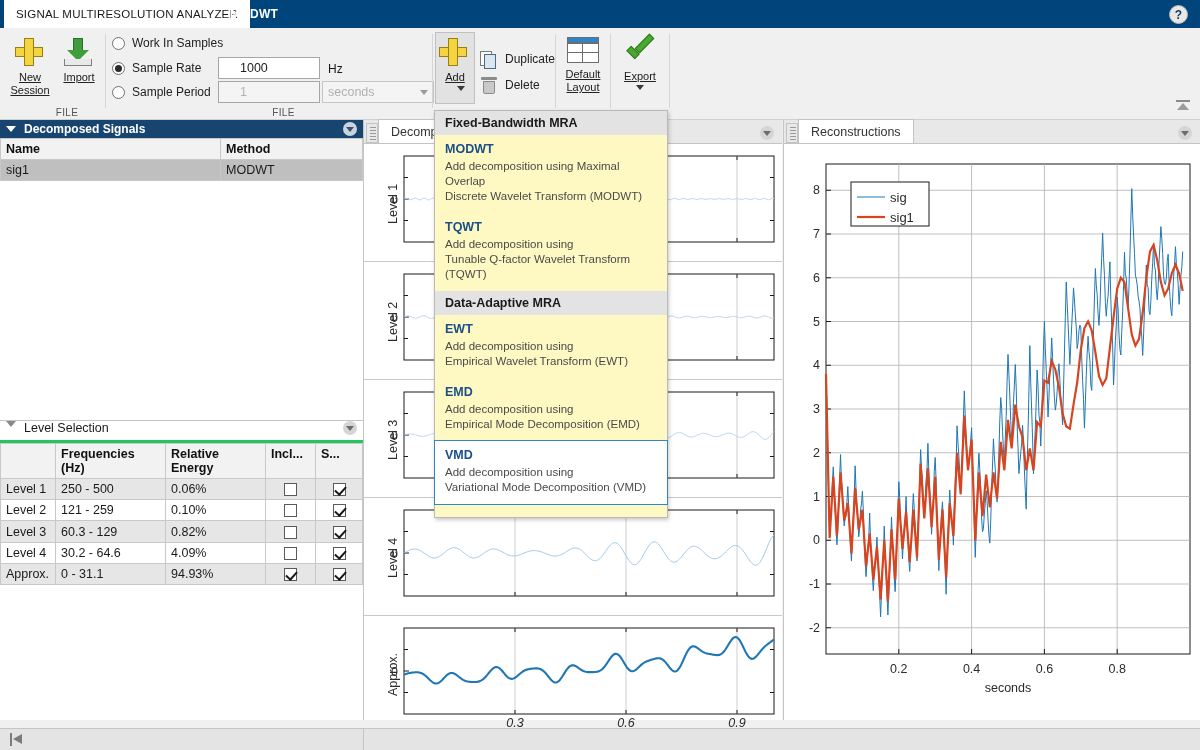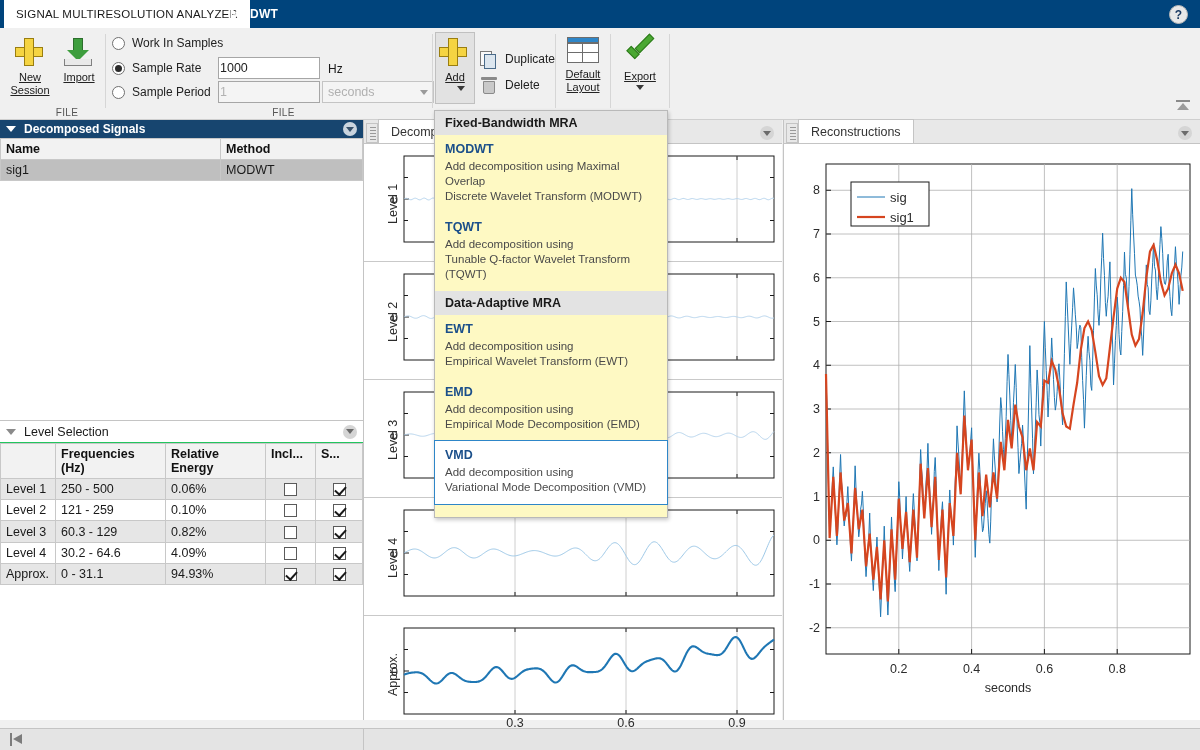--- a/index.html
+++ b/index.html
@@ -94,21 +94,21 @@
   .radio {
     width: 13px; height: 13px; border-radius: 50%;
     border: 1px solid #707070; background: #fff; margin-right: 7px;
     display:flex; align-items:center; justify-content:center; flex: 0 0 auto;
   }
   .radio.on::after {
     content:''; width: 7px; height: 7px; border-radius: 50%; background: #2b2b2b;
   }
   .txtbox {
     position: absolute; height: 22px; border: 1px solid #a6a6a6; background: #fff;
-    padding: 0 1px; font-size: 12.5px; display:flex; align-items:center;
+    padding: 0 21px; font-size: 12.5px; display:flex; align-items:center;
     font-family: "Liberation Sans", sans-serif;
   }
   .txtbox.disabled { background: #f4f4f4; color: #b2b2b2; }
   .unit { position: absolute; font-size: 12px; color: #1a1a1a; }
   .combo {
     position: absolute; height: 22px; border: 1px solid #c4c4c4; background: #f4f4f4;
     color: #b0b0b0; padding: 0 5px; display:flex; align-items:center;
     justify-content: space-between; font-size:12.5px;
   }
   .combo .arr { border-left:4px solid transparent; border-right:4px solid transparent;
@@ -180,22 +180,22 @@
   .menu-item .mtitle { color:#1b4f8a; font-weight:bold; font-size:12.5px; margin-bottom:3px;}
   .menu-item .mdesc { color:#4a4a4a; font-size:11.5px; line-height:15px;}
 
   
   .panel { position:absolute; background:#fff; }
   .panel-title-dark {
     height:18px; background:#17456f; color:#fff; display:flex; align-items:center;
     padding:0 6px; font-size:12px; font-weight:bold;
   }
   .panel-title-light {
-    height:22px; background:#fff; color:#1a1a1a; display:flex; align-items:center;
-    padding:0 6px; font-size:12.5px; border-bottom:1px solid #22c55e;
+    height:22px; background:#fff; color:#1a1a1a; display:flex; align-items:flex-start;
+    padding:0 6px; font-size:12.5px; border-bottom:3px solid #22c55e;
   }
   .caret-down {
     width:0;height:0;border-left:5px solid transparent;border-right:5px solid transparent;
     border-top:6px solid #ffffff; margin-right:8px; flex:0 0 auto;
   }
   .caret-down.dark { border-top-color:#8a8a8a; }
   .panel-opts {
     margin-left:auto; width:14px; height:14px; border-radius:50%;
     background:#c9d4de; display:flex; align-items:center; justify-content:center;
     cursor:pointer;
@@ -601,21 +601,21 @@
           <line x1="373" x2="373" y1="12" y2="16" stroke="#1a1a1a"></line>
           <line x1="40" x2="45" y1="55" y2="55" stroke="#1a1a1a"></line>
           <text x="34" y="59.5" text-anchor="end" font-size="12.5" font-family="&quot;Liberation Sans&quot;, sans-serif" fill="#2b2b2b">0</text>
           <line x1="40" x2="44" y1="33.5" y2="33.5" stroke="#1a1a1a"></line>
           <line x1="410" x2="406" y1="33.5" y2="33.5" stroke="#1a1a1a"></line>
           <line x1="40" x2="44" y1="76.5" y2="76.5" stroke="#1a1a1a"></line>
           <line x1="410" x2="406" y1="76.5" y2="76.5" stroke="#1a1a1a"></line>
           <path d="M40.00 58.82L40.88 58.39L41.77 58.02L42.65 57.70L43.53 57.44L44.42 57.22L45.30 57.03L46.18 56.87L47.06 56.74L47.95 56.63L48.83 56.53L49.71 56.44L50.60 56.37L51.48 56.32L52.36 56.30L53.25 56.31L54.13 56.37L55.01 56.49L55.89 56.67L56.78 56.93L57.66 57.27L58.54 57.70L59.43 58.21L60.31 58.82L61.19 59.51L62.08 60.27L62.96 61.09L63.84 61.95L64.73 62.82L65.61 63.70L66.49 64.53L67.37 65.31L68.26 66.01L69.14 66.60L70.02 67.06L70.91 67.37L71.79 67.52L72.67 67.50L73.56 67.31L74.44 66.96L75.32 66.45L76.21 65.80L77.09 65.03L77.97 64.17L78.85 63.25L79.74 62.30L80.62 61.34L81.50 60.42L82.39 59.56L83.27 58.79L84.15 58.14L85.04 57.62L85.92 57.25L86.80 57.03L87.68 56.97L88.57 57.06L89.45 57.29L90.33 57.66L91.22 58.14L92.10 58.71L92.98 59.34L93.87 60.02L94.75 60.73L95.63 61.43L96.52 62.10L97.40 62.74L98.28 63.33L99.16 63.86L100.05 64.31L100.93 64.70L101.81 65.03L102.70 65.28L103.58 65.49L104.46 65.64L105.35 65.76L106.23 65.84L107.11 65.90L108.00 65.94L108.88 65.97L109.76 65.98L110.64 65.97L111.53 65.94L112.41 65.87L113.29 65.76L114.18 65.60L115.06 65.37L115.94 65.07L116.83 64.67L117.71 64.18L118.59 63.58L119.47 62.88L120.36 62.07L121.24 61.18L122.12 60.20L123.01 59.16L123.89 58.08L124.77 56.98L125.66 55.90L126.54 54.85L127.42 53.89L128.31 53.02L129.19 52.29L130.07 51.71L130.95 51.31L131.84 51.09L132.72 51.08L133.60 51.27L134.49 51.65L135.37 52.21L136.25 52.93L137.14 53.79L138.02 54.76L138.90 55.80L139.79 56.88L140.67 57.96L141.55 59.00L142.43 59.97L143.32 60.84L144.20 61.57L145.08 62.16L145.97 62.58L146.85 62.82L147.73 62.89L148.62 62.79L149.50 62.53L150.38 62.12L151.26 61.59L152.15 60.95L153.03 60.25L153.91 59.49L154.80 58.72L155.68 57.94L156.56 57.19L157.45 56.48L158.33 55.83L159.21 55.25L160.10 54.74L160.98 54.30L161.86 53.92L162.74 53.62L163.63 53.37L164.51 53.16L165.39 53.00L166.28 52.86L167.16 52.74L168.04 52.64L168.93 52.54L169.81 52.46L170.69 52.40L171.58 52.36L172.46 52.36L173.34 52.40L174.22 52.50L175.11 52.68L175.99 52.94L176.87 53.30L177.76 53.78L178.64 54.36L179.52 55.07L180.41 55.88L181.29 56.80L182.17 57.80L183.05 58.87L183.94 59.98L184.82 61.10L185.70 62.20L186.59 63.24L187.47 64.19L188.35 65.01L189.24 65.68L190.12 66.16L191.00 66.43L191.89 66.48L192.77 66.31L193.65 65.90L194.53 65.26L195.42 64.42L196.30 63.40L197.18 62.22L198.07 60.91L198.95 59.53L199.83 58.10L200.72 56.67L201.60 55.29L202.48 53.98L203.37 52.79L204.25 51.75L205.13 50.88L206.01 50.19L206.90 49.69L207.78 49.39L208.66 49.29L209.55 49.36L210.43 49.58L211.31 49.95L212.20 50.43L213.08 50.98L213.96 51.59L214.84 52.23L215.73 52.86L216.61 53.46L217.49 54.03L218.38 54.53L219.26 54.96L220.14 55.32L221.03 55.61L221.91 55.82L222.79 55.98L223.68 56.08L224.56 56.13L225.44 56.16L226.32 56.16L227.21 56.15L228.09 56.13L228.97 56.10L229.86 56.06L230.74 56.00L231.62 55.93L232.51 55.81L233.39 55.65L234.27 55.42L235.16 55.10L236.04 54.69L236.92 54.16L237.80 53.52L238.69 52.74L239.57 51.83L240.45 50.80L241.34 49.66L242.22 48.42L243.10 47.12L243.99 45.77L244.87 44.42L245.75 43.09L246.63 41.84L247.52 40.69L248.40 39.69L249.28 38.87L250.17 38.26L251.05 37.89L251.93 37.76L252.82 37.90L253.70 38.29L254.58 38.93L255.47 39.80L256.35 40.88L257.23 42.12L258.11 43.50L259.00 44.96L259.88 46.47L260.76 47.97L261.65 49.42L262.53 50.77L263.41 51.99L264.30 53.04L265.18 53.90L266.06 54.55L266.95 54.98L267.83 55.20L268.71 55.20L269.59 55.00L270.48 54.62L271.36 54.09L272.24 53.44L273.13 52.69L274.01 51.88L274.89 51.04L275.78 50.20L276.66 49.39L277.54 48.61L278.42 47.89L279.31 47.24L280.19 46.65L281.07 46.14L281.96 45.70L282.84 45.31L283.72 44.96L284.61 44.66L285.49 44.37L286.37 44.11L287.26 43.84L288.14 43.58L289.02 43.32L289.90 43.06L290.79 42.81L291.67 42.59L292.55 42.40L293.44 42.27L294.32 42.21L295.20 42.25L296.09 42.39L296.97 42.66L297.85 43.07L298.74 43.62L299.62 44.31L300.50 45.14L301.38 46.10L302.27 47.15L303.15 48.28L304.03 49.45L304.92 50.63L305.80 51.77L306.68 52.83L307.57 53.76L308.45 54.53L309.33 55.10L310.21 55.43L311.10 55.50L311.98 55.29L312.86 54.80L313.75 54.02L314.63 52.97L315.51 51.67L316.40 50.16L317.28 48.45L318.16 46.61L319.05 44.69L319.93 42.72L320.81 40.77L321.69 38.88L322.58 37.10L323.46 35.48L324.34 34.04L325.23 32.82L326.11 31.83L326.99 31.09L327.88 30.59L328.76 30.33L329.64 30.29L330.53 30.44L331.41 30.76L332.29 31.22L333.17 31.78L334.06 32.42L334.94 33.09L335.82 33.76L336.71 34.42L337.59 35.04L338.47 35.60L339.36 36.09L340.24 36.52L341.12 36.88L342.00 37.19L342.89 37.43L343.77 37.64L344.65 37.82L345.54 37.98L346.42 38.13L347.30 38.29L348.19 38.45L349.07 38.61L349.95 38.77L350.84 38.92L351.72 39.05L352.60 39.12L353.48 39.14L354.37 39.07L355.25 38.89L356.13 38.59L357.02 38.14L357.90 37.53L358.78 36.76L359.67 35.83L360.55 34.74L361.43 33.52L362.32 32.17L363.20 30.75L364.08 29.27L364.96 27.79L365.85 26.34L366.73 24.99L367.61 23.77L368.50 22.73L369.38 21.91L370.26 21.34L371.15 21.06L372.03 21.08L372.91 21.40L373.79 22.03L374.68 22.95L375.56 24.13L376.44 25.54L377.33 27.15L378.21 28.89L379.09 30.72L379.98 32.58L380.86 34.41L381.74 36.17L382.63 37.79L383.51 39.23L384.39 40.46L385.27 41.45L386.16 42.18L387.04 42.64L387.92 42.82L388.81 42.75L389.69 42.44L390.57 41.90L391.46 41.19L392.34 40.32L393.22 39.34L394.11 38.28L394.99 37.17L395.87 36.06L396.75 34.95L397.64 33.89L398.52 32.88L399.40 31.93L400.29 31.05L401.17 30.23L402.05 29.47L402.94 28.75L403.82 28.07L404.70 27.41L405.58 26.76L406.47 26.12L407.35 25.46L408.23 24.80L409.12 24.14L410.00 23.47" fill="none" stroke="#1f77b4" stroke-width="2.1"></path>
         </svg>
         <div class="axes-label" style="left: 22px; top: 552.2px;">Approx.</div>
-        <div style="position: absolute; left: 0px; top: 572px; width: 418px; height: 18px;">
+        <div style="position: absolute; left: 0px; top: 572px; width: 418px; height: 18px; font-style: italic;">
           <div class="xlabel" style="left: 137px; top: 0px; width: 28px;">0.3</div>
           <div class="xlabel" style="left: 248px; top: 0px; width: 28px;">0.6</div>
           <div class="xlabel" style="left: 359px; top: 0px; width: 28px;">0.9</div>
         </div>
         <div class="xlabel" style="left: 40px; width: 370px; top: 591px;">seconds</div>
       </div>
   </div>
 
   <div class="panel" style="left:783px; top:120px; width:417px; height:600px; border-left:1px solid #c4c4c4;">
     <div class="doc-tabbar">

